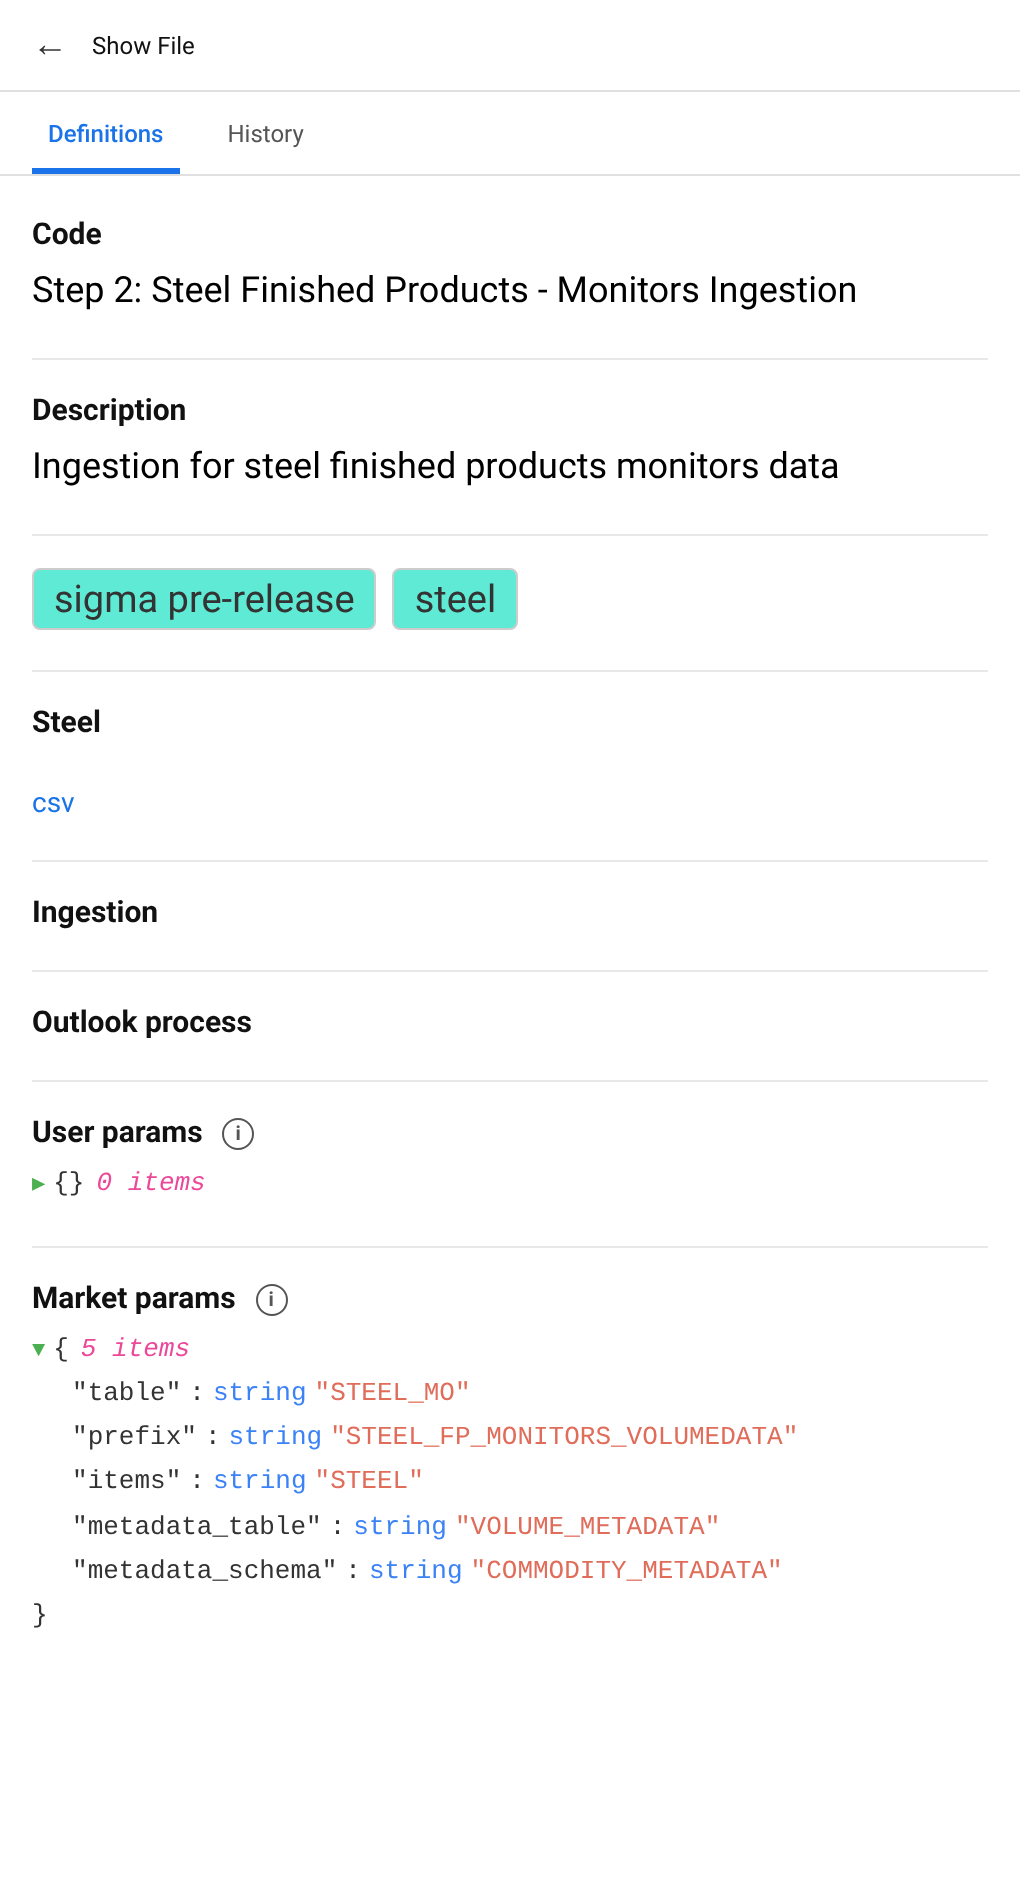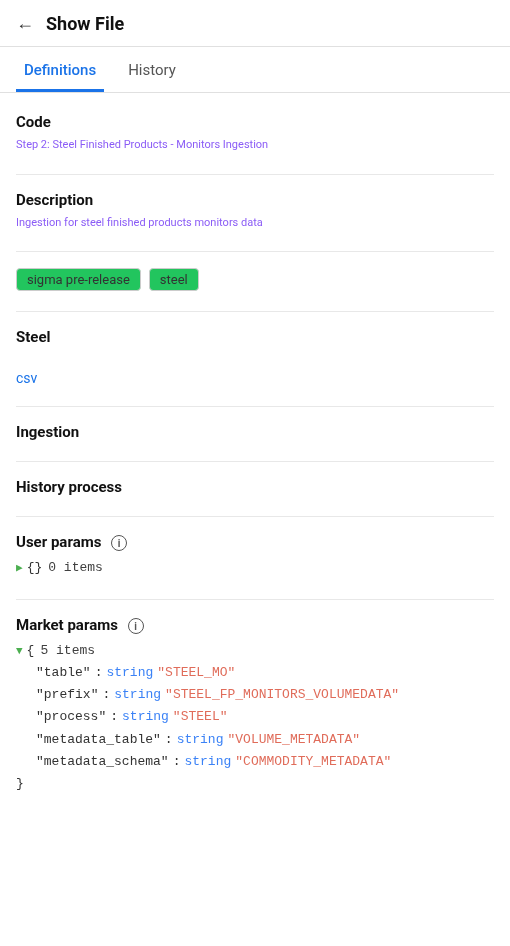--- a/index.html
+++ b/index.html
@@ -20,36 +20,36 @@
       border-bottom: 1px solid #e0e0e0;
       background: #fff;
     }
     .header-back {
       cursor: pointer;
       margin-right: 12px;
       font-size: 18px;
       color: #333;
     }
     .header-title {
-      font-size: 18px;
-      font-weight: 700;
+      font-size: 12px;
+      font-weight: 400;
       color: #111;
     }
 
     
     .tabs {
       display: flex;
       border-bottom: 1px solid #e0e0e0;
       padding: 0 16px;
       background: #fff;
     }
     .tab {
       padding: 14px 8px 10px 8px;
       margin-right: 16px;
-      font-size: 15px;
+      font-size: 12px;
       cursor: pointer;
       color: #555;
       border-bottom: 3px solid transparent;
     }
     .tab.active {
       color: #1a73e8;
       border-bottom: 3px solid #1a73e8;
       font-weight: 500;
     }
 
@@ -63,45 +63,45 @@
     }
 
     .section-label {
       font-size: 15px;
       font-weight: 700;
       color: #111;
       margin-bottom: 6px;
     }
 
     .section-value {
-      font-size: 11px;
-      color: #8b5cf6;
+      font-size: 18px;
+      color: #000000;
       line-height: 1.5;
     }
 
     .divider {
       border: none;
       border-top: 1px solid #e8e8e8;
       margin: 4px 0 16px 0;
     }
 
     
     .tags-container {
       display: flex;
       flex-wrap: wrap;
       gap: 8px;
       margin-top: 6px;
     }
     .tag {
       border: 1px solid #ccc;
       border-radius: 4px;
       padding: 3px 10px;
-      font-size: 13px;
-      color: #333;
-      background: #22c55e;
+      font-size: 19px;
+      color: #333;
+      background: #5eead4;
     }
 
     
     .link-value {
       font-size: 14px;
       color: #1a73e8;
       cursor: pointer;
       margin-top: 24px;
     }
 
@@ -137,21 +137,22 @@
       cursor: pointer;
       color: #4caf50;
       margin-right: 4px;
       font-size: 11px;
       user-select: none;
     }
     .json-brace {
       color: #333;
     }
     .json-count {
-      color: #404040;
+      color: #ec4899;
+      font-style: italic;
       margin-left: 6px;
     }
     .json-indent {
       margin-left: 20px;
     }
     .json-key {
       color: #333;
     }
     .json-colon {
       color: #333;
@@ -211,21 +212,21 @@
 
   <hr class="divider">
 
   <div class="section">
     <div class="section-label">Ingestion</div>
   </div>
 
   <hr class="divider">
 
   <div class="section">
-    <div class="section-label">History process</div>
+    <div class="section-label">Outlook process</div>
   </div>
 
   <hr class="divider">
 
   <div class="section">
     <div class="section-label">
       <span>User params</span>
       <span class="info-icon">i</span>
     </div>
     <div class="json-tree">
@@ -260,21 +261,21 @@
         </div>
 
         <div class="json-line">
           <span class="json-key">"<span>prefix</span>"</span>
           <span class="json-colon">:</span>
           <span class="json-type">string</span>
           <span class="json-string-val">"<span>STEEL_FP_MONITORS_VOLUMEDATA</span>"</span>
         </div>
 
         <div class="json-line">
-          <span class="json-key">"<span>process</span>"</span>
+          <span class="json-key">"<span>items</span>"</span>
           <span class="json-colon">:</span>
           <span class="json-type">string</span>
           <span class="json-string-val">"<span>STEEL</span>"</span>
         </div>
 
         <div class="json-line">
           <span class="json-key">"<span>metadata_table</span>"</span>
           <span class="json-colon">:</span>
           <span class="json-type">string</span>
           <span class="json-string-val">"<span>VOLUME_METADATA</span>"</span>

